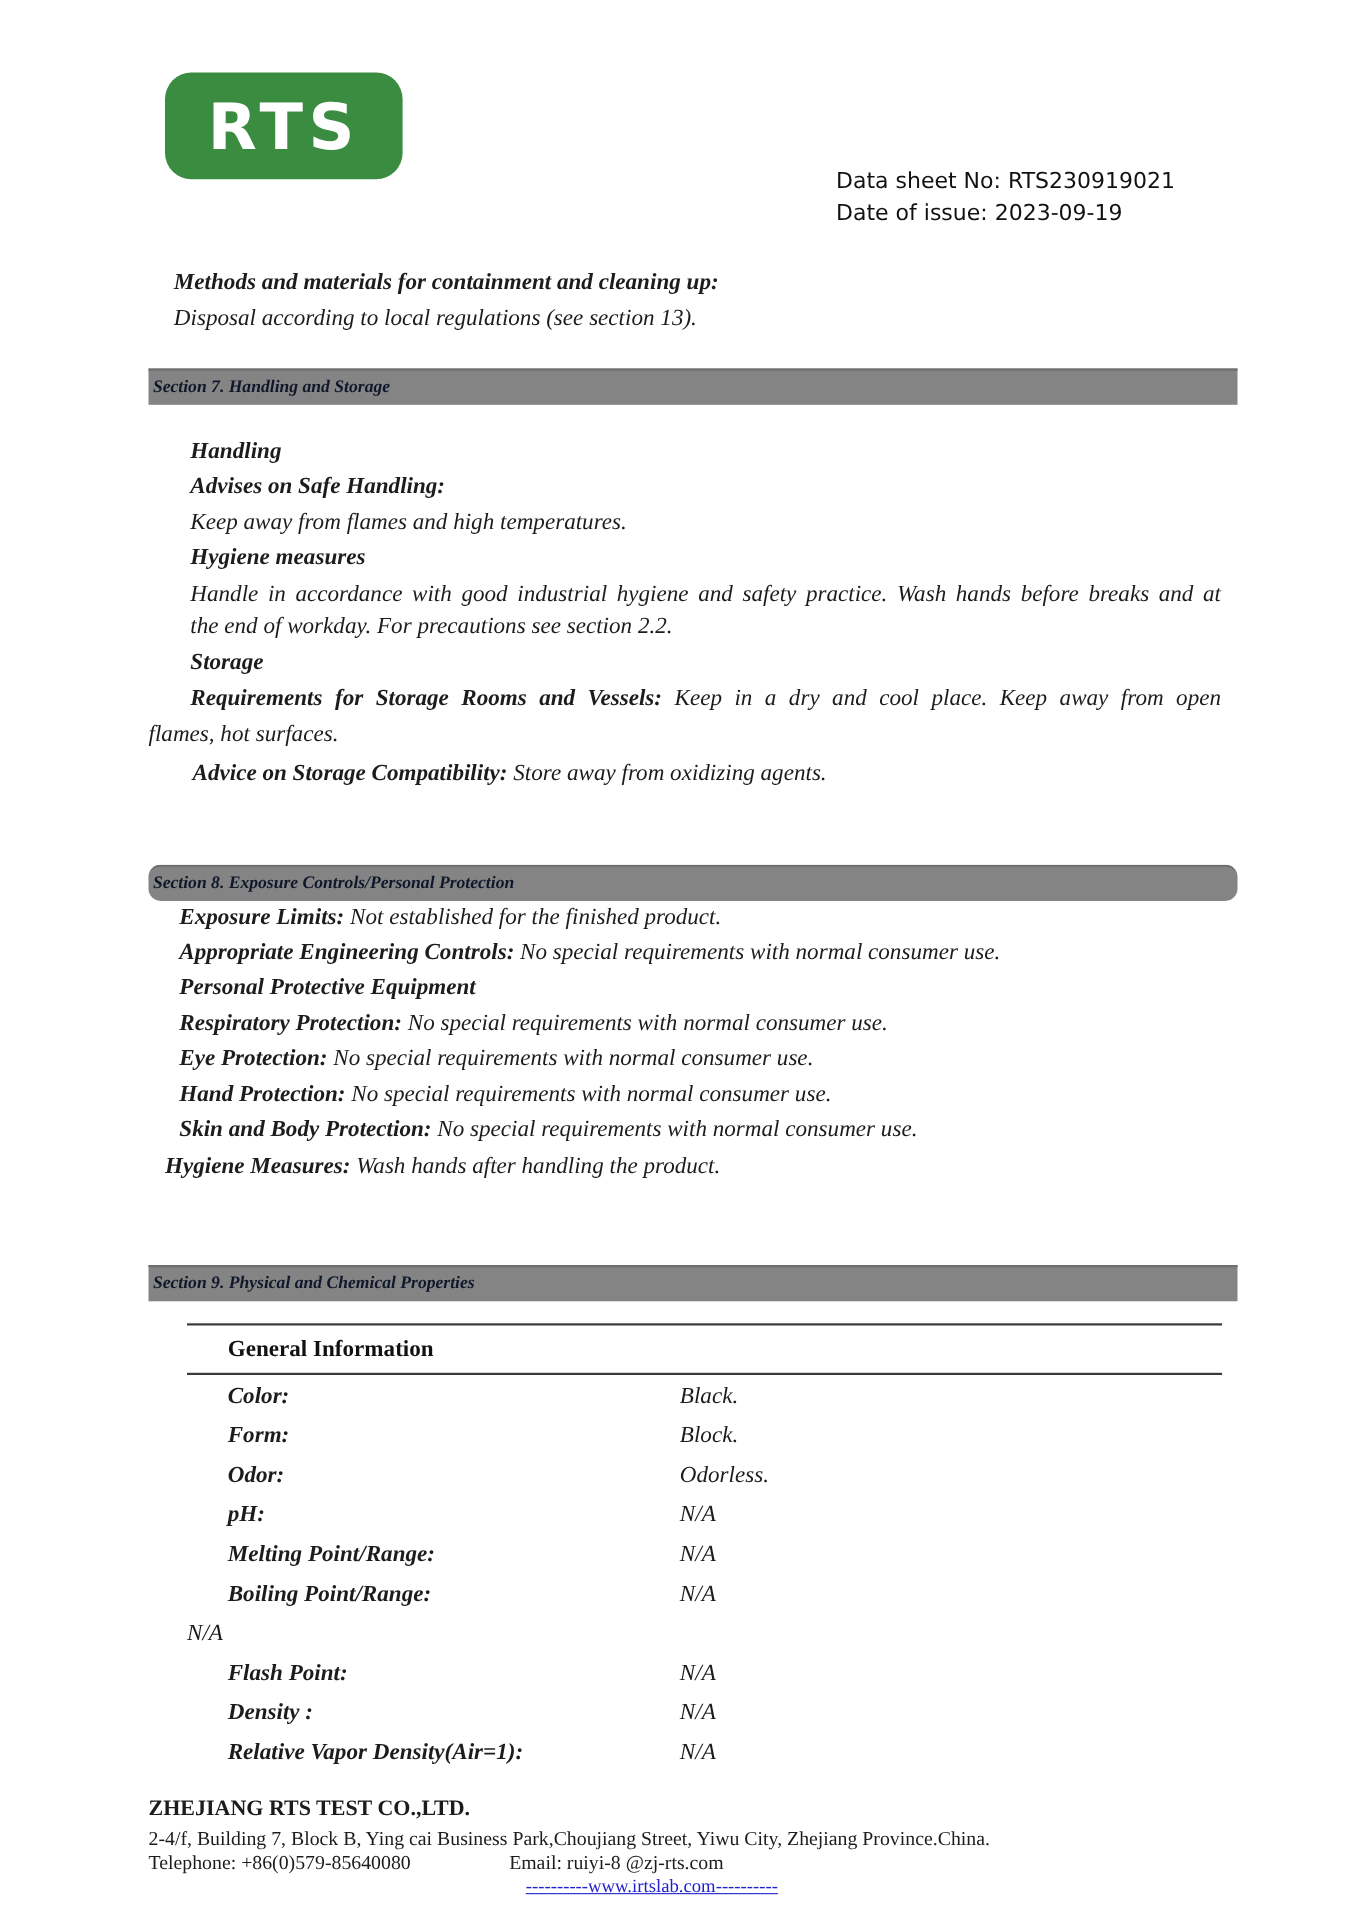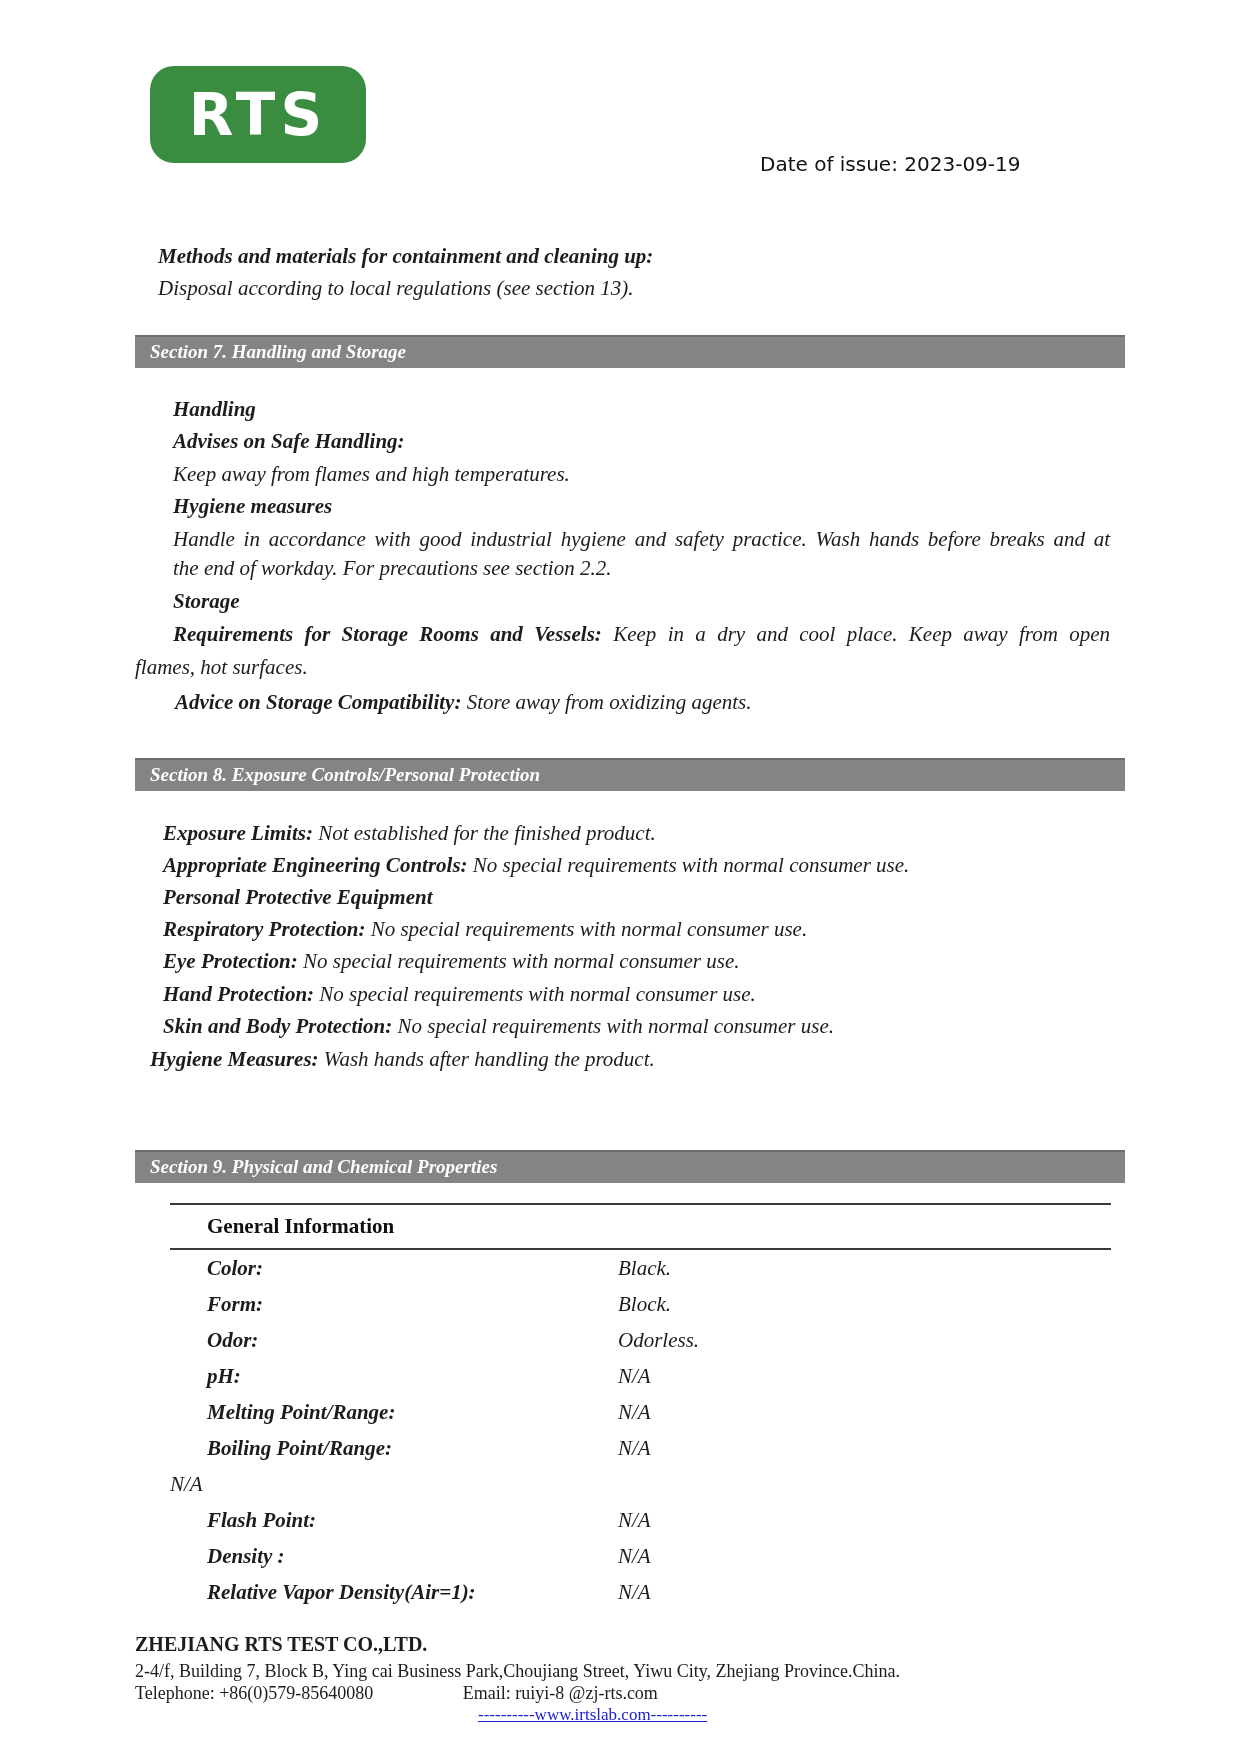--- a/index.html
+++ b/index.html
@@ -33,22 +33,22 @@
   .it    { font-style:italic; }
   .bi    { font-style:italic; font-weight:bold; }
   .just  { white-space:normal; text-align:justify; text-align-last:justify; }
 
   
   .bar {
     left:135px; width:990px; height:33px;
     background:#848484; border-top:2px solid #6e6e6e; box-sizing:border-box;
   }
   .bar-title {
-    display:block; padding-left:15px; line-height:29px;
-    font-size:19px; font-weight:bold; font-style:italic; color:#ffffff;
+    display:block; padding-left:4px; line-height:29px;
+    font-size:16px; font-weight:bold; font-style:italic; color:#0f172a;
     white-space:nowrap;
   }
 
   
   .ptable {
     left:170px; top:1203px; width:941px;
     border-top:2px solid #3a3a3a; box-sizing:border-box;
   }
   .ptable-header {
     font-size:21px; font-weight:bold; color:#111;
@@ -72,20 +72,21 @@
 </head>
 <body>
 
 <div class="page">
 
   <div class="abs logo">
     <span class="logo-text">RTS</span>
   </div>
 
   <div class="abs header-info">
+    <div>Data sheet No: RTS230919021</div>
     <div>Date of issue: 2023-09-19</div>
   </div>
 
   <div class="abs line bi" style="left:158px; top:244px;">Methods and materials for containment and cleaning up:</div>
   <div class="abs line it" style="left:158px; top:276px;">Disposal according to local regulations (see section 13).</div>
 
   <div class="abs bar" style="top:335px;">
     <span class="bar-title">Section 7. Handling and Storage</span>
   </div>
 
@@ -99,21 +100,21 @@
   <div class="abs line just" style="left:173px; top:622px; width:937px;">
     <span class="bi">Requirements for Storage Rooms and Vessels:</span>
     <span class="it">Keep in a dry and cool place. Keep away from open</span>
   </div>
   <div class="abs line it" style="left:135px; top:655px;">flames, hot surfaces.</div>
   <div class="abs line" style="left:175px; top:690px;">
     <span class="bi">Advice on Storage Compatibility:</span>
     <span class="it">Store away from oxidizing agents.</span>
   </div>
 
-  <div class="abs bar" style="top:758px;">
+  <div class="abs bar" style="top:786px;border-radius:11px;">
     <span class="bar-title">Section 8. Exposure Controls/Personal Protection</span>
   </div>
 
   <div class="abs line" style="left:163px; top:821px;">
     <span class="bi">Exposure Limits:</span>
     <span class="it">Not established for the finished product.</span>
   </div>
   <div class="abs line" style="left:163px; top:853px;">
     <span class="bi">Appropriate Engineering Controls:</span>
     <span class="it">No special requirements with normal consumer use.</span>

